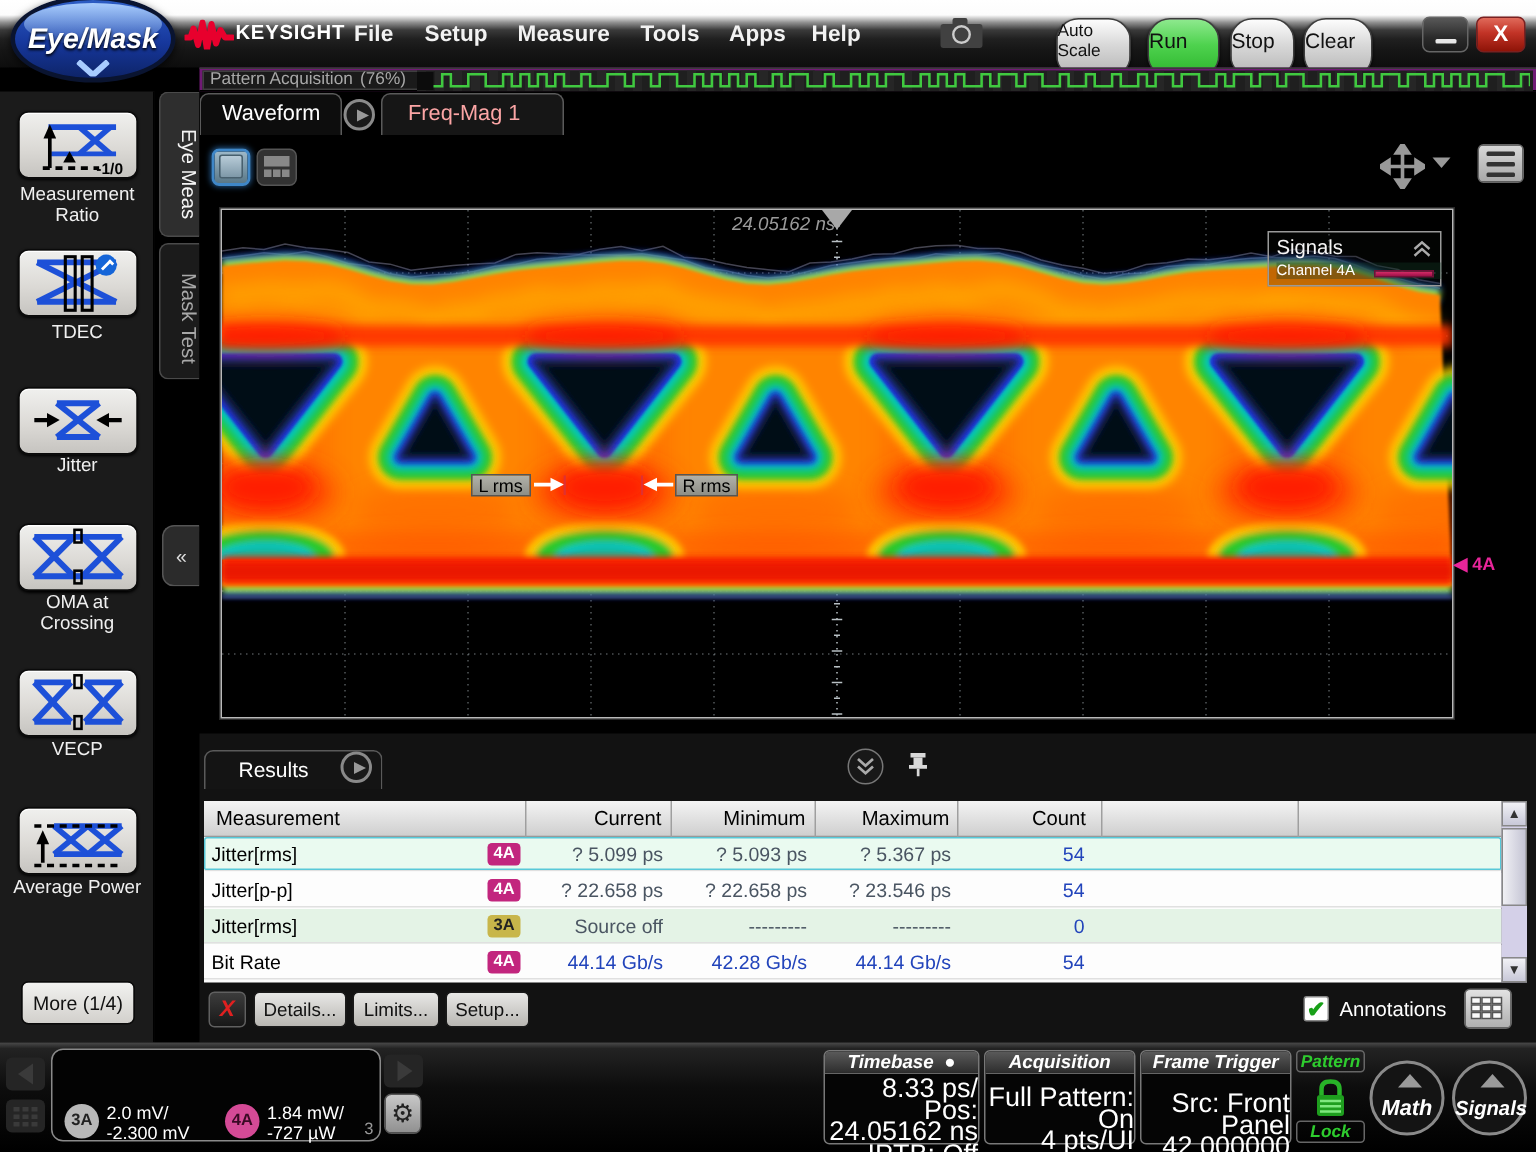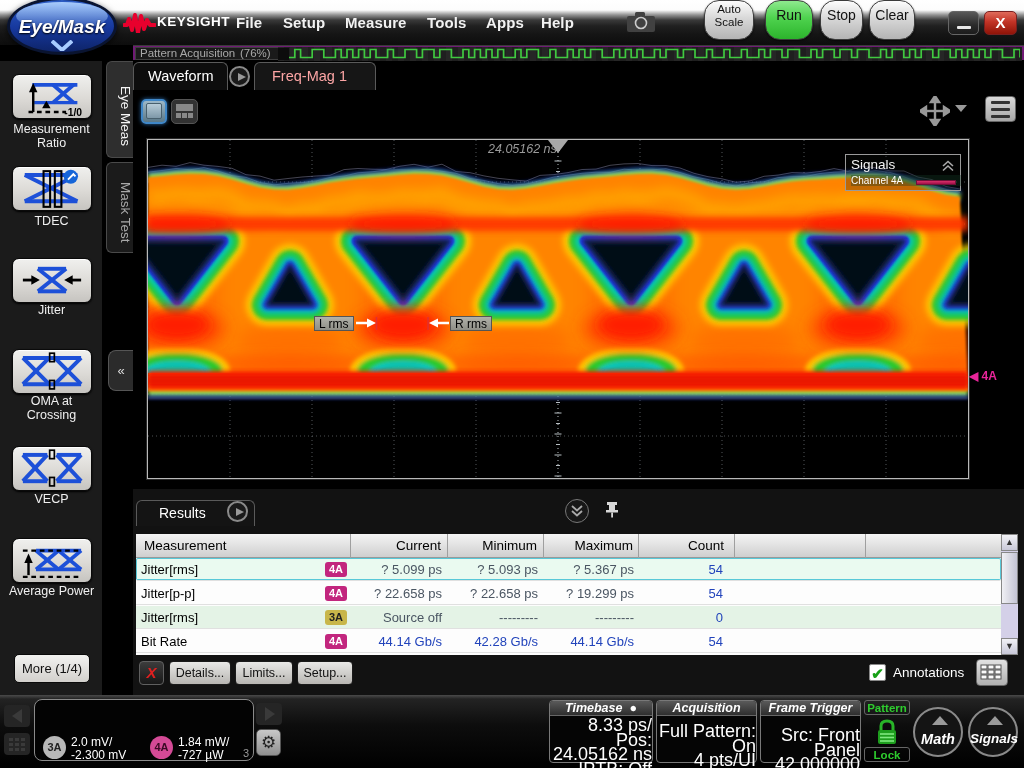--- a/index.html
+++ b/index.html
@@ -1,23 +1,23 @@
 <!DOCTYPE html>
 <html><head><meta charset="utf-8"><style>
 *{margin:0;padding:0;box-sizing:border-box;font-family:"Liberation Sans",sans-serif}
 html,body{width:1024px;height:768px;overflow:hidden;background:#000}
 #app{position:relative;width:1024px;height:768px;background:#000}
 .abs{position:absolute}
 
 #topbar{left:0;top:0;width:1024px;height:45px;
  background:linear-gradient(#fff 0px,#fcfcfc 10px,#909090 15px,#3a3a3a 20px,#202020 26px,#151515 34px,#0d0d0d 45px);}
 #menus span{position:absolute;top:14px;color:#f2f2f2;font-size:15px;font-weight:700;letter-spacing:0.1px}
-.pill{position:absolute;top:0;height:40px;border-radius:15px;border:1px solid #3c3c3c;
+.pill{position:absolute;top:12px;height:40px;border-radius:15px;border:1px solid #3c3c3c;
  background:linear-gradient(#fdfdfd,#d8d8d8 45%,#b4b4b4);box-shadow:0 1px 2px rgba(0,0,0,.6);
- color:#111;font-size:14px;text-align:center;line-height:28px}
+ color:#111;font-size:14px;text-align:left;line-height:28px}
 #runbtn{background:linear-gradient(#8ee98e,#4ed24e 45%,#2cb42c)}
 #autoscale{font-size:11.5px;line-height:12.5px;padding-top:2px}
 #minbtn{position:absolute;left:948px;top:11px;width:31px;height:24px;border-radius:5px;border:1px solid #666;
  background:linear-gradient(#585858,#2a2a2a 60%,#1c1c1c)}
 #minbtn div{position:absolute;left:8px;bottom:5px;width:14px;height:3px;background:#e8e8e8;border-radius:1px}
 #closebtn{position:absolute;left:984px;top:11px;width:33px;height:24px;border-radius:5px;border:1px solid #7a2020;
  background:linear-gradient(#e06a5a,#c23326 45%,#8f1408);color:#fff;font-weight:700;font-size:15px;text-align:center;line-height:22px}
 #logo{position:absolute;left:7px;top:-3px;width:110px;height:58px;border-radius:50%;
  background:linear-gradient(#2c5cc4,#16379c 55%,#0e2468);
  border:3px solid #0a1430;box-shadow:0 2px 6px rgba(0,0,0,.7)}
@@ -106,21 +106,21 @@
 .chtxt{position:absolute;color:#fff;font-size:12px;line-height:13px}
 #gearbtn{position:absolute;left:256px;top:34px;width:25px;height:27px;border-radius:5px;background:linear-gradient(#c8c8c8,#909090);border:1px solid #555;color:#222;font-size:17px;text-align:center;line-height:26px}
 .statpanel{position:absolute;top:5px;border:1px solid #787878;border-radius:4px;background:#050505;color:#fff}
 .statpanel .tit{height:15px;background:linear-gradient(#5a5a5a,#2e2e2e);border-bottom:1px solid #666;color:#fff;
  font-size:12.5px;font-weight:700;font-style:italic;text-align:center;line-height:14px;border-radius:3px 3px 0 0}
 .statpanel .row{text-align:right;font-size:18px;line-height:14.5px}
 .circbtn{position:absolute;top:12px;width:50px;height:50px;border-radius:50%;border:2px solid #8a8a8a;background:#141414;color:#fff;text-align:center}
 .circbtn .tri{position:absolute;left:17px;top:7px;width:0;height:0;border-left:8px solid transparent;border-right:8px solid transparent;border-bottom:9px solid #9a9a9a}
 .circbtn .lb{position:absolute;width:100%;top:22px;font-weight:700;font-style:italic;font-size:14.5px}
 #patlock{position:absolute;left:864px;top:5px;width:46px;height:62px}
-#patlock .pt{border:1px solid #666;border-radius:3px;color:#2ecc2e;font-size:11.5px;font-weight:700;text-align:center;height:15px;line-height:14px}
+#patlock .pt{border:1px solid #666;border-radius:3px;color:#2ecc2e;font-size:11.5px;font-style:italic;font-weight:700;text-align:center;height:15px;line-height:14px}
 </style></head><body>
 <div id="app">
 <div id="topbar" class="abs">
 <div id="menus">
 <span style="left:236px">File</span>
 <span style="left:283px">Setup</span>
 <span style="left:345px">Measure</span>
 <span style="left:427px">Tools</span>
 <span style="left:486px">Apps</span>
 <span style="left:541px">Help</span>
@@ -602,21 +602,21 @@
 <span class="num" style="left:220px;width:86px;text-align:right">? 5.099 ps</span>
 <span class="num" style="left:316px;width:86px;text-align:right">? 5.093 ps</span>
 <span class="num" style="left:412px;width:86px;text-align:right">? 5.367 ps</span>
 <span class="blu" style="left:508px;width:79px;text-align:right">54</span>
 </div>
 <div class="rrow" style="top:48px;background:#fdfdfd;">
 <span style="left:5px">Jitter[p-p]</span>
 <div class="badge b4a">4A</div>
 <span class="num" style="left:220px;width:86px;text-align:right">? 22.658 ps</span>
 <span class="num" style="left:316px;width:86px;text-align:right">? 22.658 ps</span>
-<span class="num" style="left:412px;width:86px;text-align:right">? 19.299 ps</span>
+<span class="num" style="left:412px;width:86px;text-align:right">? 23.546 ps</span>
 <span class="blu" style="left:508px;width:79px;text-align:right">54</span>
 </div>
 <div class="rrow" style="top:72px;background:#e4f3e6;">
 <span style="left:5px">Jitter[rms]</span>
 <div class="badge b3a">3A</div>
 <span class="num" style="left:220px;width:86px;text-align:right">Source off</span>
 <span class="num" style="left:316px;width:86px;text-align:right">---------</span>
 <span class="num" style="left:412px;width:86px;text-align:right">---------</span>
 <span class="blu" style="left:508px;width:79px;text-align:right">0</span>
 </div>

